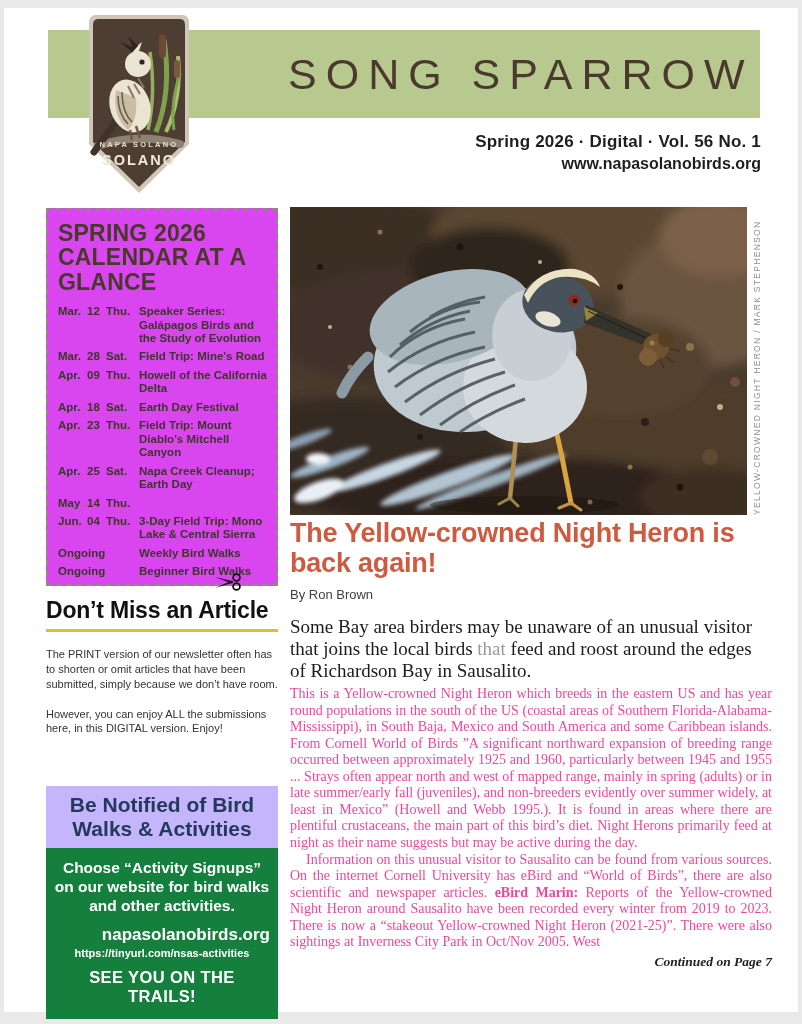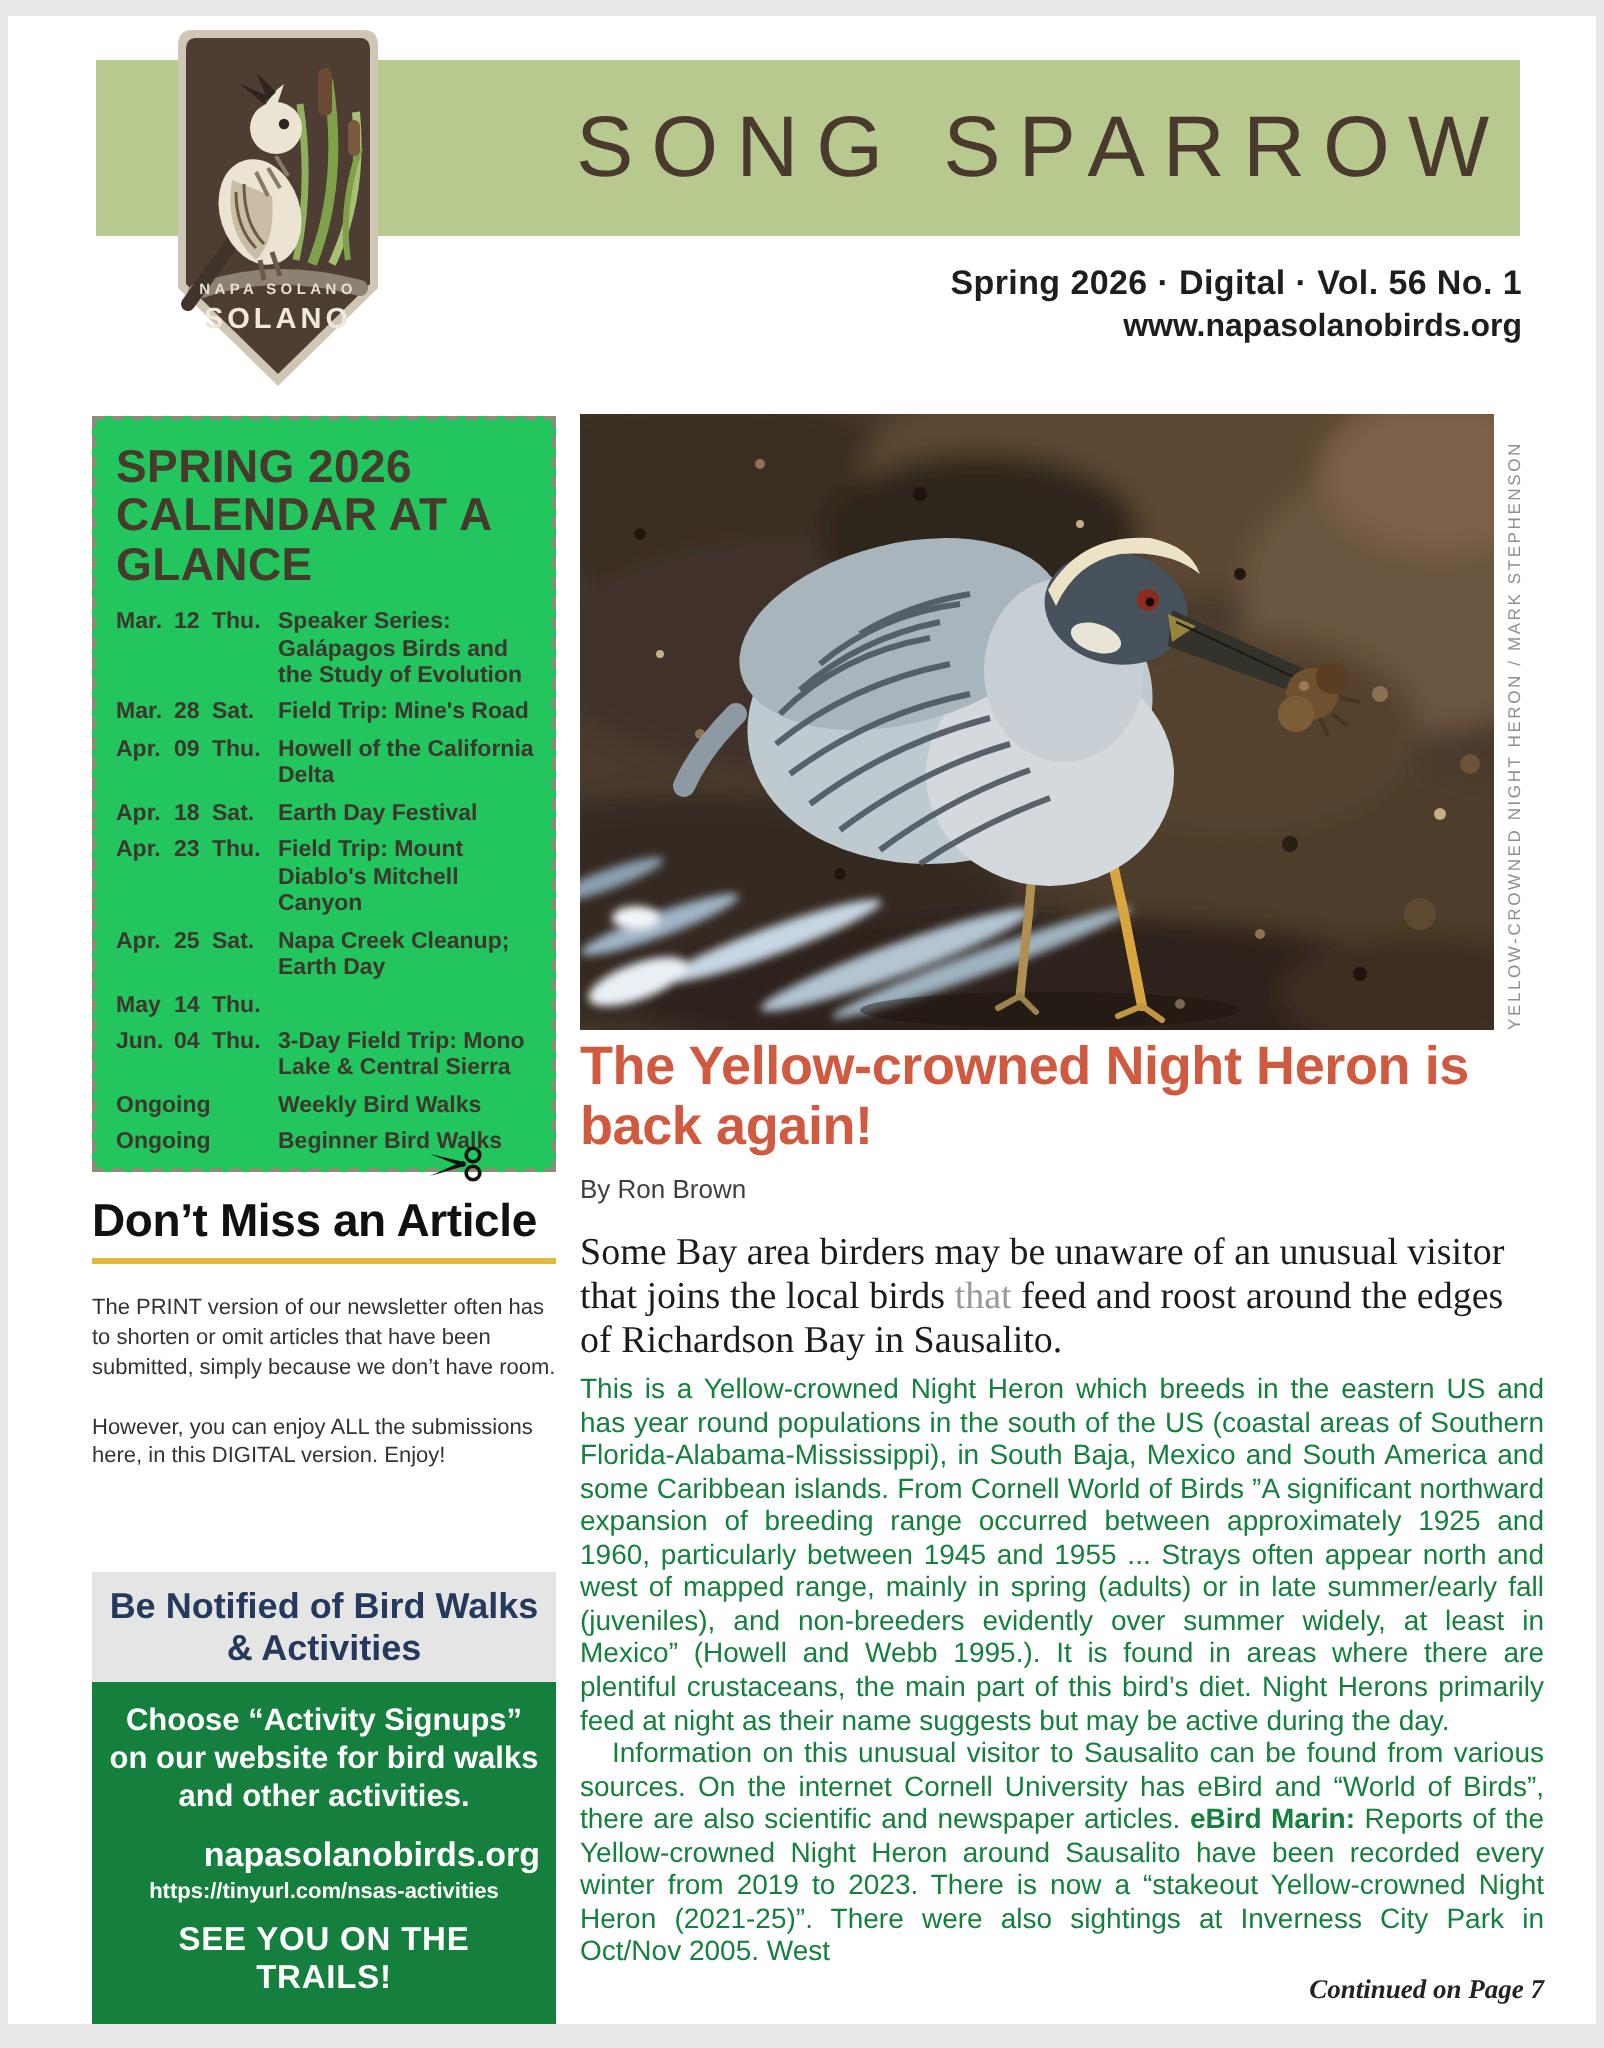--- a/index.html
+++ b/index.html
@@ -26,58 +26,58 @@
   
   .logo{position:absolute;left:86px;top:12px;width:106px;height:186px;}
   .logo svg{position:absolute;left:0;top:0;}
   .logo-org1{position:absolute;left:0;top:128px;width:106px;text-align:center;
     font-size:7.5px;letter-spacing:2.2px;color:#e7dfcd;font-weight:bold;}
   .logo-org2{position:absolute;left:0;top:140px;width:106px;text-align:center;
     font-size:14.5px;letter-spacing:2px;color:#f0e9d9;font-weight:bold;}
 
   
   .calendar{position:absolute;left:46px;top:208px;width:232px;height:378px;box-sizing:border-box;
-    background:#22c55e;border:2px dashed #8e8b79;padding:11px 8px 8px 10px;}
+    background:#d946ef;border:2px dashed #8e8b79;padding:11px 8px 8px 10px;}
   .calendar-title{font-size:23px;font-weight:bold;color:#48392d;line-height:1.06;margin:0 0 11px 0;letter-spacing:.2px;}
   .ev{display:grid;grid-template-columns:29px 19px 31px 1fr;font-size:11.5px;font-weight:bold;
     color:#3c362c;line-height:1.17;margin-bottom:5px;}
   .ev .m{white-space:nowrap;}
   .ev .t{padding-left:2px;}
   .scissors{position:absolute;left:214px;top:571px;width:30px;height:22px;}
 
   
   .dont-miss{position:absolute;left:46px;top:597px;width:232px;}
   .dm-title{font-size:23px;font-weight:bold;color:#111;margin:0;padding-bottom:5px;
     border-bottom:3px solid #e2b93f;letter-spacing:-.2px;}
   .dm-p{font-size:11px;color:#333;line-height:1.35;margin:15px 0 0 0;}
 
   
   .notify{position:absolute;left:46px;top:786px;width:232px;}
-  .notify-head{background:#e5e5e5;color:#24395c;font-weight:bold;font-size:18px;
+  .notify-head{background:#c4b5fd;color:#24395c;font-weight:bold;font-size:21px;
     text-align:center;padding:7px 6px;line-height:1.15;}
   .notify-body{background:#15803d;color:#fff;text-align:center;padding:11px 8px 13px 8px;}
   .nb-text{font-size:15.5px;font-weight:bold;line-height:1.22;}
   .nb-site{font-size:17px;font-weight:bold;margin-top:9px;text-align:right;}
   .nb-url{font-size:11px;font-weight:bold;margin-top:2px;}
   .nb-cta{font-size:16.5px;font-weight:bold;margin-top:9px;letter-spacing:.4px;}
 
   
   .photo{position:absolute;left:290px;top:207px;width:457px;height:308px;background:#4a3b2d;}
   .photo-credit{position:absolute;left:752px;top:515px;width:308px;height:13px;
     transform:rotate(-90deg);transform-origin:0 0;font-size:8.5px;letter-spacing:1.3px;
     color:#8f8f8f;white-space:nowrap;}
 
   
   .main-col{position:absolute;left:290px;top:519px;width:482px;}
   .headline{font-size:27px;font-weight:bold;color:#cf5a40;line-height:1.1;letter-spacing:-.2px;margin:0;}
   .byline{font-size:13px;color:#3f3f3f;margin-top:9px;}
   .lede{font-family:"Liberation Serif",serif;font-size:19px;line-height:1.14;color:#1b1b1b;
     margin-top:14px;font-weight:bold;font-weight:500;}
   .lede .gray{color:#98999b;}
-  .body-text{font-family:Liberation Sans, sans-serif;font-size:14px;line-height:1.18;color:#15803d;
+  .body-text{font-family:Liberation Serif, serif;font-size:14px;line-height:1.18;color:#ec4899;
     text-align:justify;margin-top:5px;}
   .body-text p{margin:0;}
   .body-text .indent{text-indent:16px;}
   .continued{font-family:"Liberation Serif",serif;font-style:italic;font-weight:bold;
     font-size:13.5px;color:#222;text-align:right;margin-top:3px;}
 </style>
 </head>
 <body>
 
 <div class="edge edge-top"></div>

